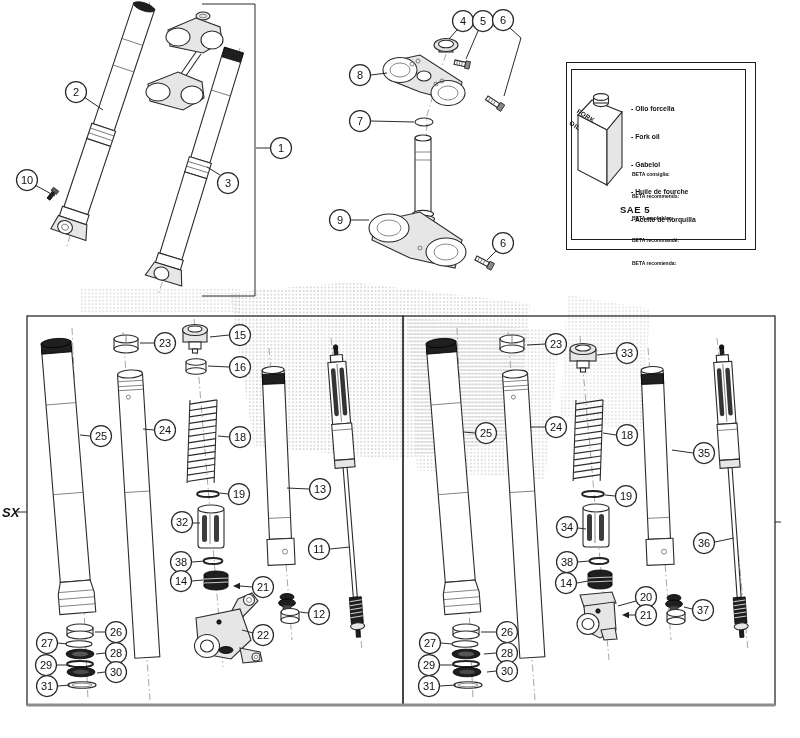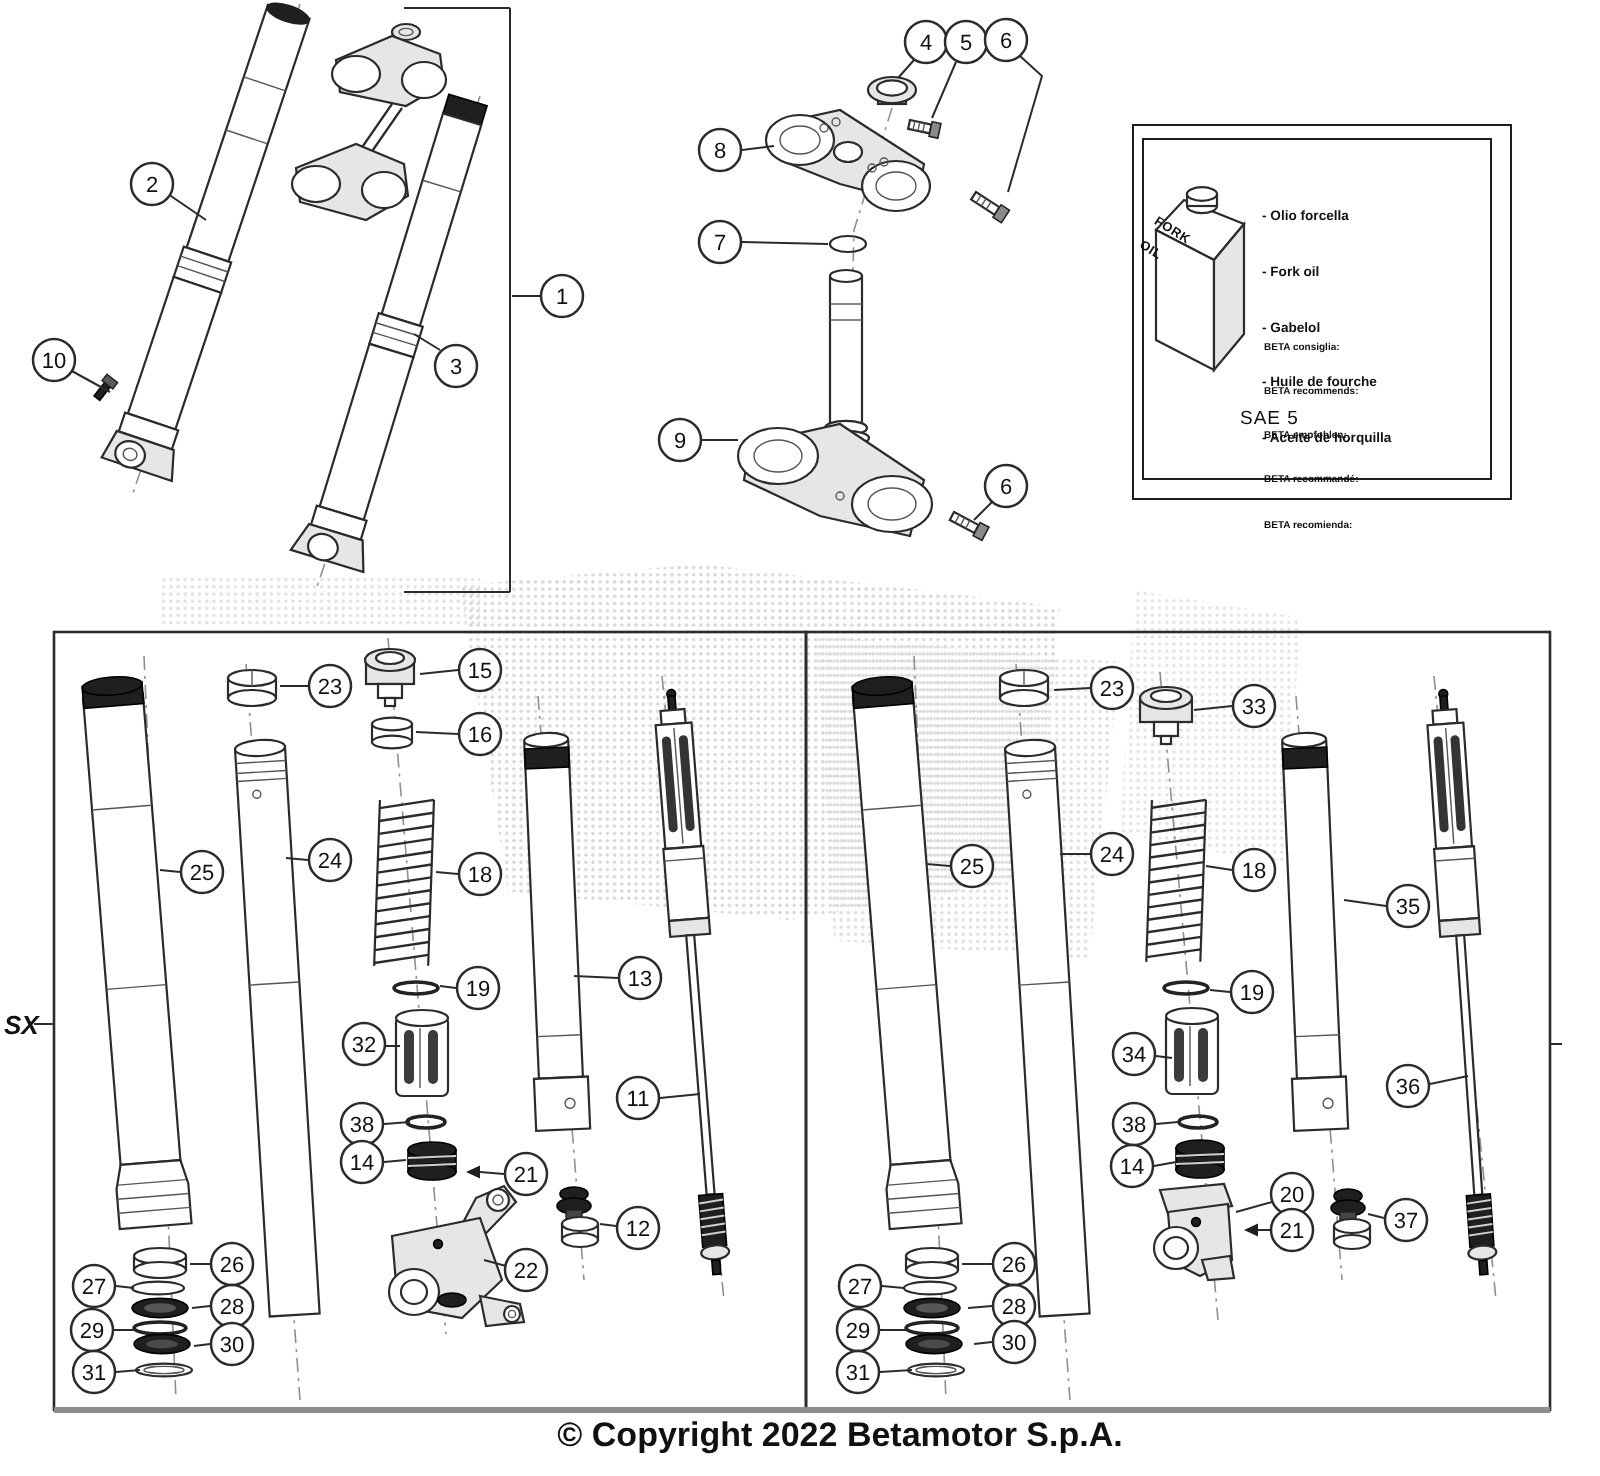--- a/index.html
+++ b/index.html
@@ -21,21 +21,21 @@
   .coil{stroke:#2b2b2b;stroke-width:1.2;}
   .coilw{stroke:#cfcfcf;stroke-width:1;}
   .border{fill:none;stroke:#2b2b2b;stroke-width:1.3;}
   
   .wm{position:absolute;background-image:radial-gradient(circle,#b5b5b5 .8px,transparent .95px);
       background-size:3.6px 3.6px;pointer-events:none;}
   
   .txt{position:absolute;color:#111;white-space:pre;}
   .products{left:631px;top:86px;font-size:6.8px;font-weight:bold;line-height:9.2px;}
   .recs{left:632px;top:156px;font-size:5px;font-weight:bold;line-height:7.4px;}
-  .sae{left:620px;top:204px;font-size:9.5px;font-weight:normal;letter-spacing:.5px;}
+  .sae{left:620px;top:204px;font-size:9.5px;font-weight:bold;letter-spacing:.5px;}
   .sidelabel{font-size:13px;font-weight:bold;}
   .copyright{left:60px;top:708px;width:720px;text-align:center;font-size:17px;font-weight:bold;}
   .canlabel{left:576px;top:97px;font-size:6.5px;font-weight:bold;line-height:7px;
             transform:rotate(32deg);transform-origin:left top;letter-spacing:.3px;}
   .infobox{position:absolute;left:566px;top:62px;width:188px;height:186px;border:1.6px solid #1d1d1d;}
   .infobox .inner{position:absolute;left:4px;top:6px;right:9px;bottom:9px;border:1.1px solid #1d1d1d;}
 </style>
 </head>
 <body>
 
@@ -775,14 +775,13 @@
     <div>BETA recommends:</div>
     <div>BETA empfohlen:</div>
     <div>BETA recommandé:</div>
     <div>BETA recomienda:</div>
   </div>
   <div class="txt sae">SAE 5</div>
 
   <div class="txt sidelabel" style="left:2px;top:505px;font-style:italic;">SX</div>
   <div class="txt sidelabel" style="left:818px;top:515px;text-align:right;">DX</div>
 
-  <div class="txt copyright">© Copyright 2022 Betamotor S.p.A.</div>
 </div>
 
 </body></html>

